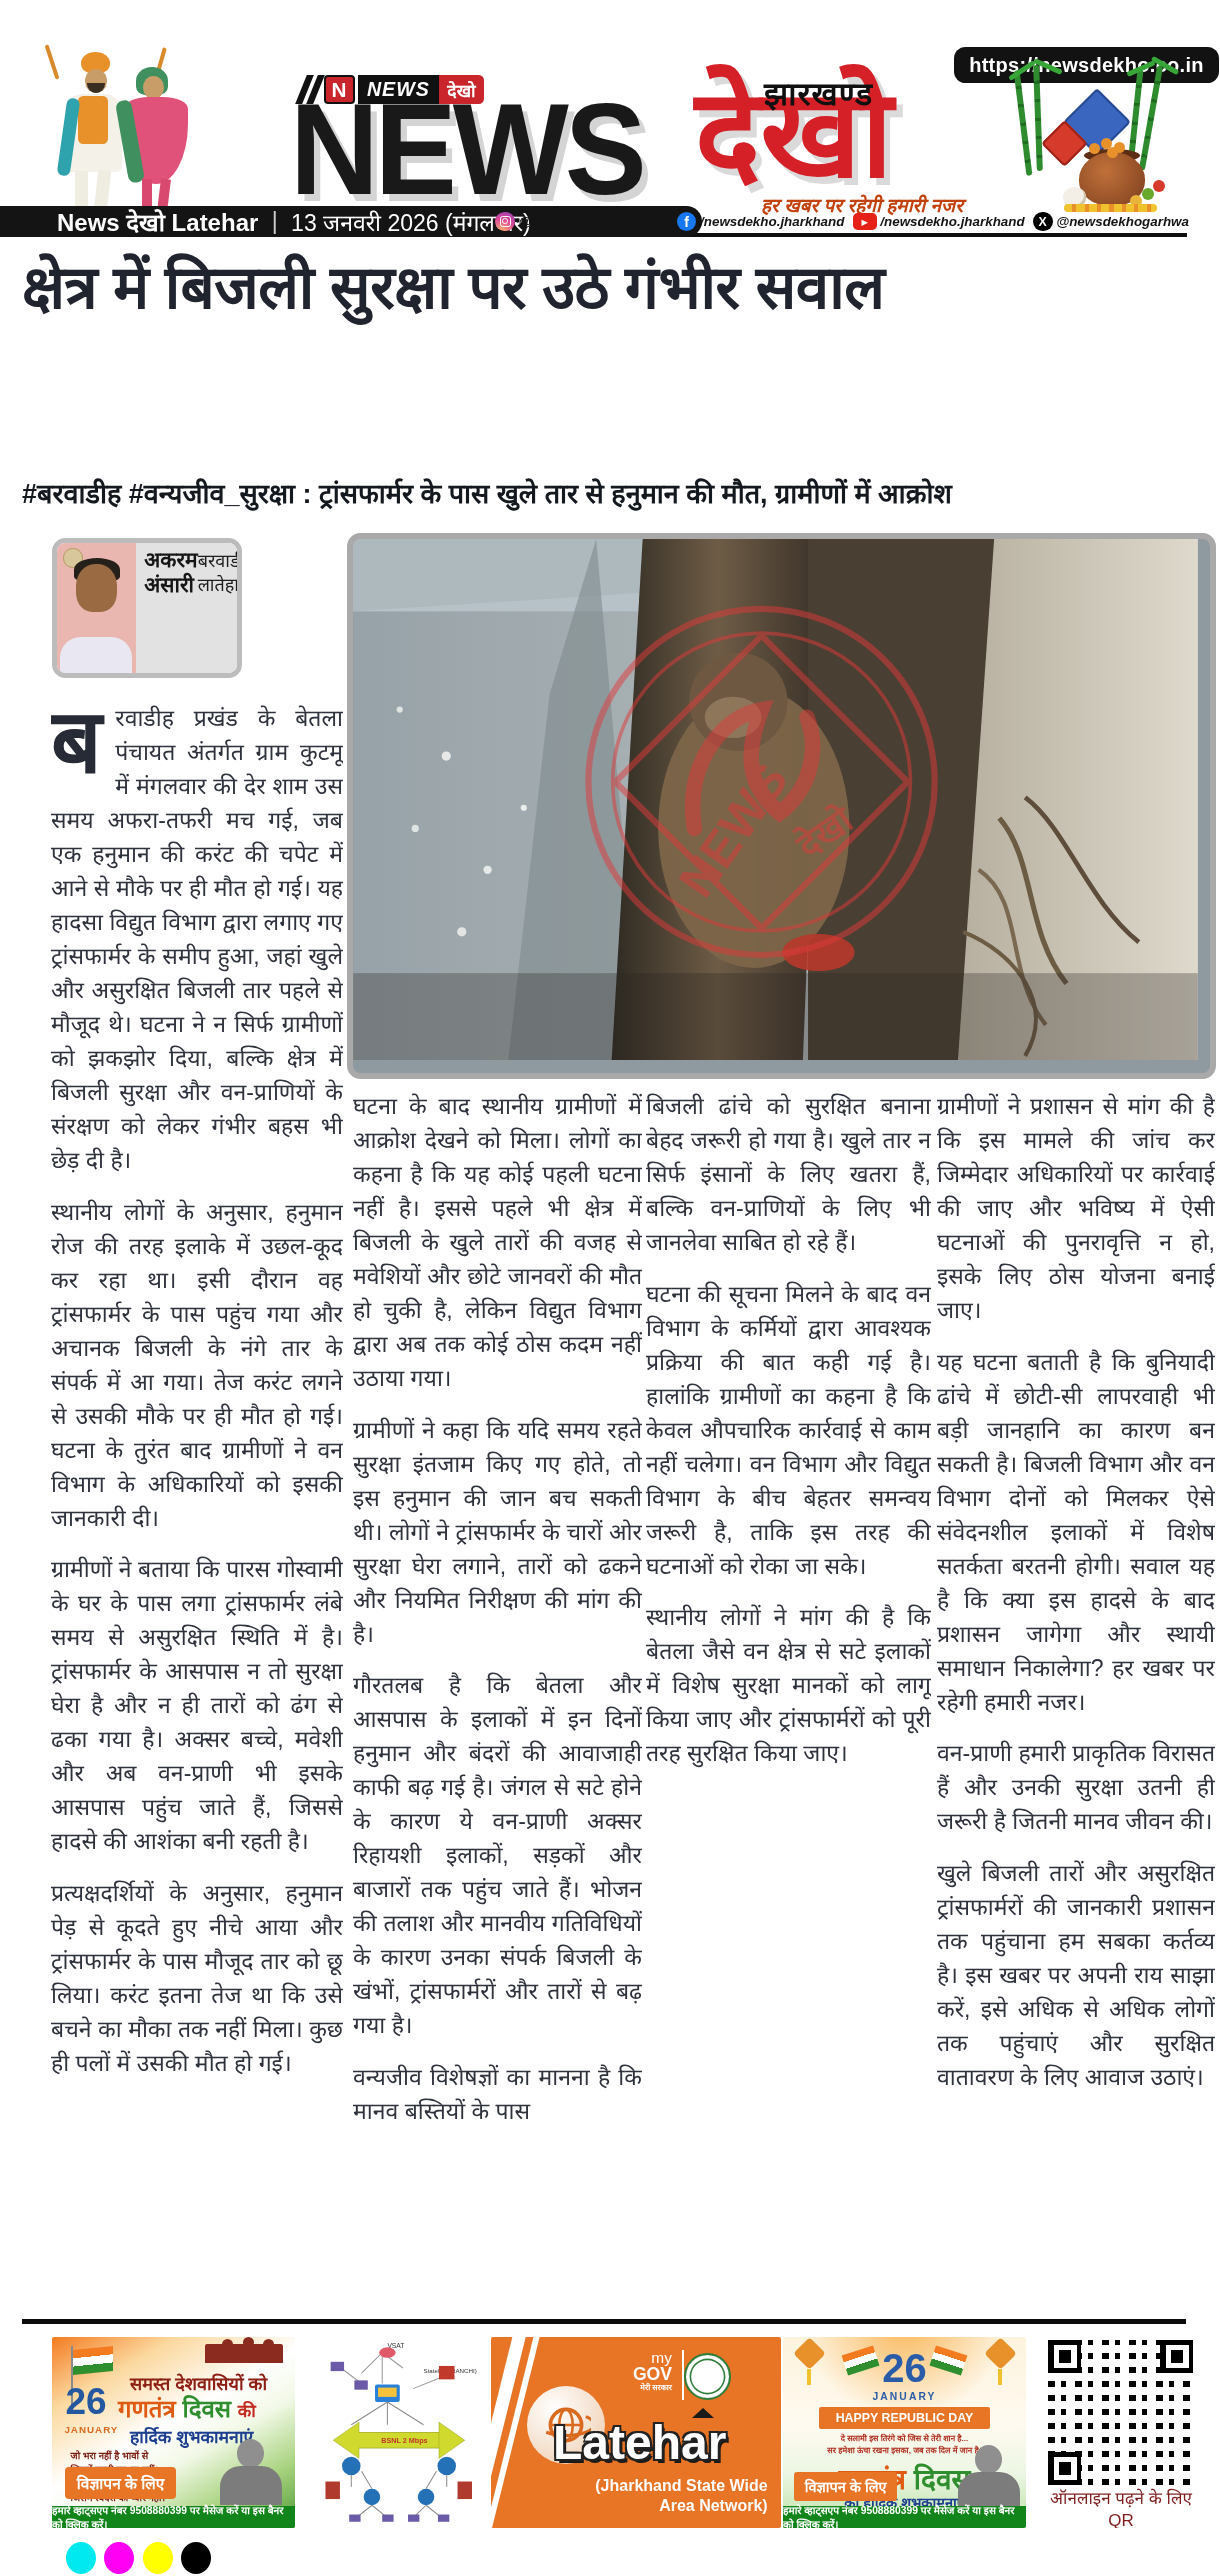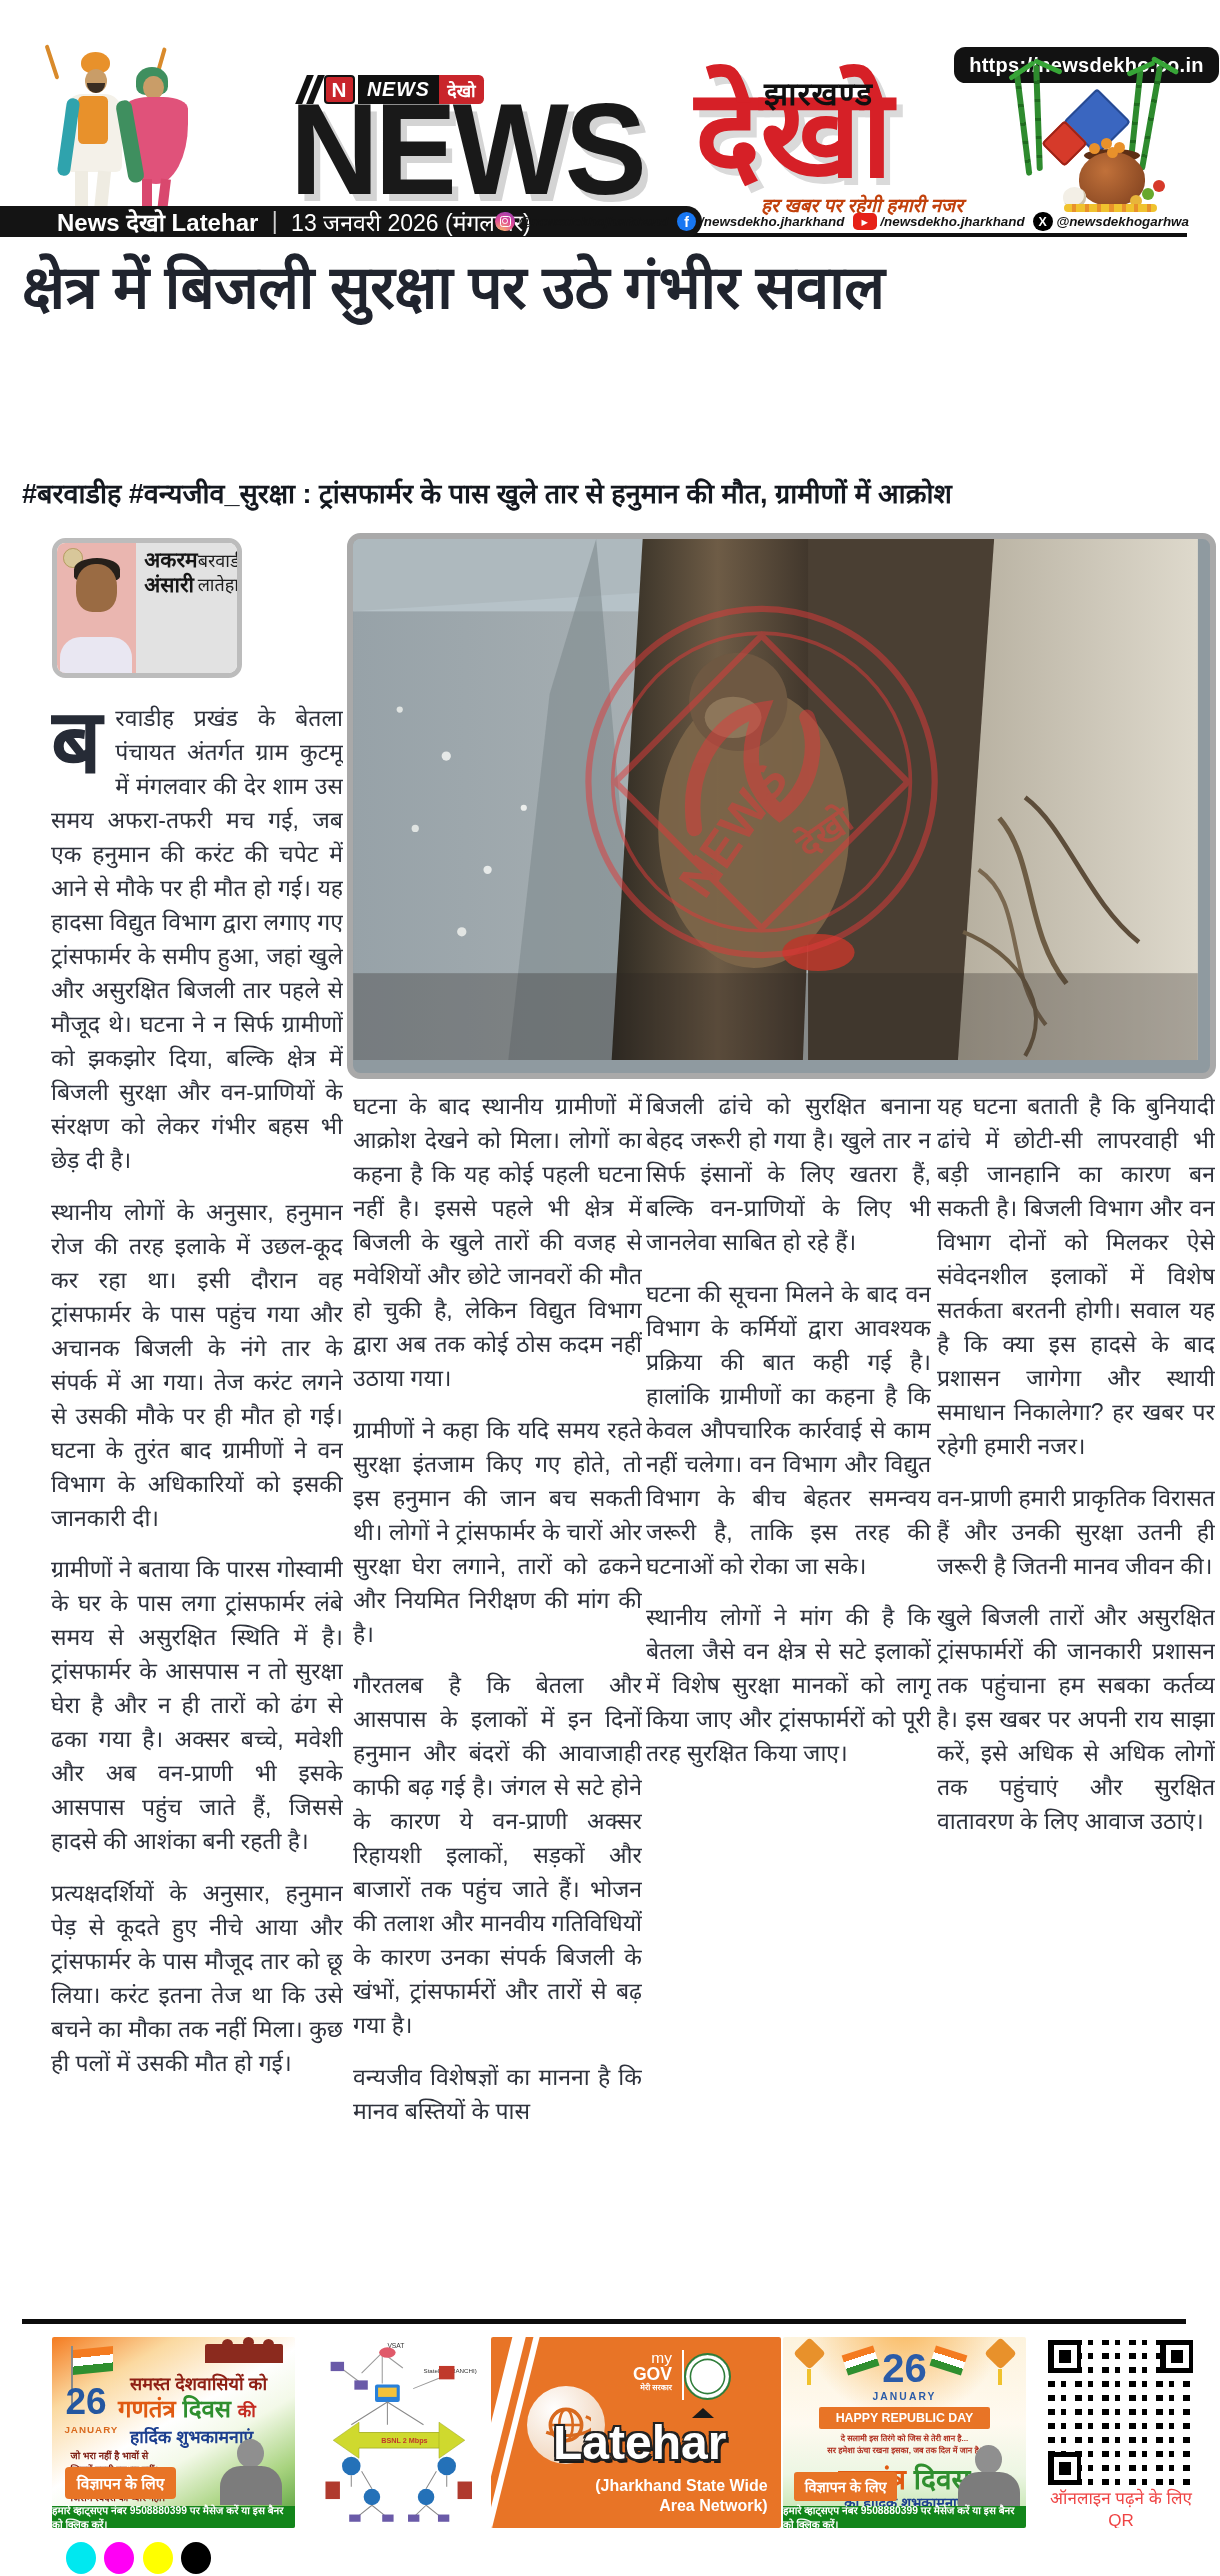--- a/index.html
+++ b/index.html
@@ -207,21 +207,21 @@
   .qr{position:absolute;left:11.4px;top:3.1px;width:145px;height:145px;
       background:
         repeating-linear-gradient(90deg,#000 0 7.2px,#fff 7.2px 13.4px,#000 13.4px 17.6px,#fff 17.6px 27px),
         repeating-linear-gradient(0deg,#000 0 6.2px,#fff 6.2px 14.5px,#000 14.5px 19.6px,#fff 19.6px 28px);
       background-blend-mode:screen;}
   .finder{position:absolute;width:33px;height:33px;background:#000;}
   .finder::before{content:"";position:absolute;left:5.2px;top:5.2px;width:23px;height:23px;background:#fff;}
   .finder::after{content:"";position:absolute;left:10.3px;top:10.3px;width:12.4px;height:12.4px;background:#000;}
   .finder.f1{left:0;top:0;} .finder.f2{right:0;top:0;} .finder.f3{left:0;bottom:0;}
   .qr-cap{position:absolute;left:0;right:0;top:151px;text-align:center;font-size:17px;line-height:22px;
-          color:#ef4444;font-weight:500;}
+          color:#7f1d1d;font-weight:500;}
 
   .dots{position:absolute;left:66px;top:2542px;display:flex;gap:8.3px;}
   .dot{width:30px;height:32px;border-radius:50%;}
   .dot.c{background:#00e8f0;} .dot.m{background:#ff00f5;} .dot.y{background:#ffff00;} .dot.k{background:#000;}
 </style>
 </head>
 <body>
 
 <div class="page">
 
@@ -397,20 +397,21 @@
     <p>ग्रामीणों ने कहा कि यदि समय रहते सुरक्षा इंतजाम किए गए होते, तो इस हनुमान की जान बच सकती थी। लोगों ने ट्रांसफार्मर के चारों ओर सुरक्षा घेरा लगाने, तारों को ढकने और नियमित निरीक्षण की मांग की है।</p>
     <p>गौरतलब है कि बेतला और आसपास के इलाकों में इन दिनों हनुमान और बंदरों की आवाजाही काफी बढ़ गई है। जंगल से सटे होने के कारण ये वन-प्राणी अक्सर रिहायशी इलाकों, सड़कों और बाजारों तक पहुंच जाते हैं। भोजन की तलाश और मानवीय गतिविधियों के कारण उनका संपर्क बिजली के खंभों, ट्रांसफार्मरों और तारों से बढ़ गया है।</p>
     <p>वन्यजीव विशेषज्ञों का मानना है कि मानव बस्तियों के पास</p>
   </div>
   <div class="col col3">
     <p>बिजली ढांचे को सुरक्षित बनाना बेहद जरूरी हो गया है। खुले तार न सिर्फ इंसानों के लिए खतरा हैं, बल्कि वन-प्राणियों के लिए भी जानलेवा साबित हो रहे हैं।</p>
     <p>घटना की सूचना मिलने के बाद वन विभाग के कर्मियों द्वारा आवश्यक प्रक्रिया की बात कही गई है। हालांकि ग्रामीणों का कहना है कि केवल औपचारिक कार्रवाई से काम नहीं चलेगा। वन विभाग और विद्युत विभाग के बीच बेहतर समन्वय जरूरी है, ताकि इस तरह की घटनाओं को रोका जा सके।</p>
     <p>स्थानीय लोगों ने मांग की है कि बेतला जैसे वन क्षेत्र से सटे इलाकों में विशेष सुरक्षा मानकों को लागू किया जाए और ट्रांसफार्मरों को पूरी तरह सुरक्षित किया जाए।</p>
   </div>
   <div class="col col4">
+    <p>ग्रामीणों ने प्रशासन से मांग की है कि इस मामले की जांच कर जिम्मेदार अधिकारियों पर कार्रवाई की जाए और भविष्य में ऐसी घटनाओं की पुनरावृत्ति न हो, इसके लिए ठोस योजना बनाई जाए।</p>
     <p>यह घटना बताती है कि बुनियादी ढांचे में छोटी-सी लापरवाही भी बड़ी जानहानि का कारण बन सकती है। बिजली विभाग और वन विभाग दोनों को मिलकर ऐसे संवेदनशील इलाकों में विशेष सतर्कता बरतनी होगी। सवाल यह है कि क्या इस हादसे के बाद प्रशासन जागेगा और स्थायी समाधान निकालेगा? हर खबर पर रहेगी हमारी नजर।</p>
     <p>वन-प्राणी हमारी प्राकृतिक विरासत हैं और उनकी सुरक्षा उतनी ही जरूरी है जितनी मानव जीवन की।</p>
     <p>खुले बिजली तारों और असुरक्षित ट्रांसफार्मरों की जानकारी प्रशासन तक पहुंचाना हम सबका कर्तव्य है। इस खबर पर अपनी राय साझा करें, इसे अधिक से अधिक लोगों तक पहुंचाएं और सुरक्षित वातावरण के लिए आवाज उठाएं।</p>
   </div>
 
   <div class="bottomrule"></div>
 
   <div class="banner b1">
     <div class="flagpole"></div>
       <div class="flag"></div>

